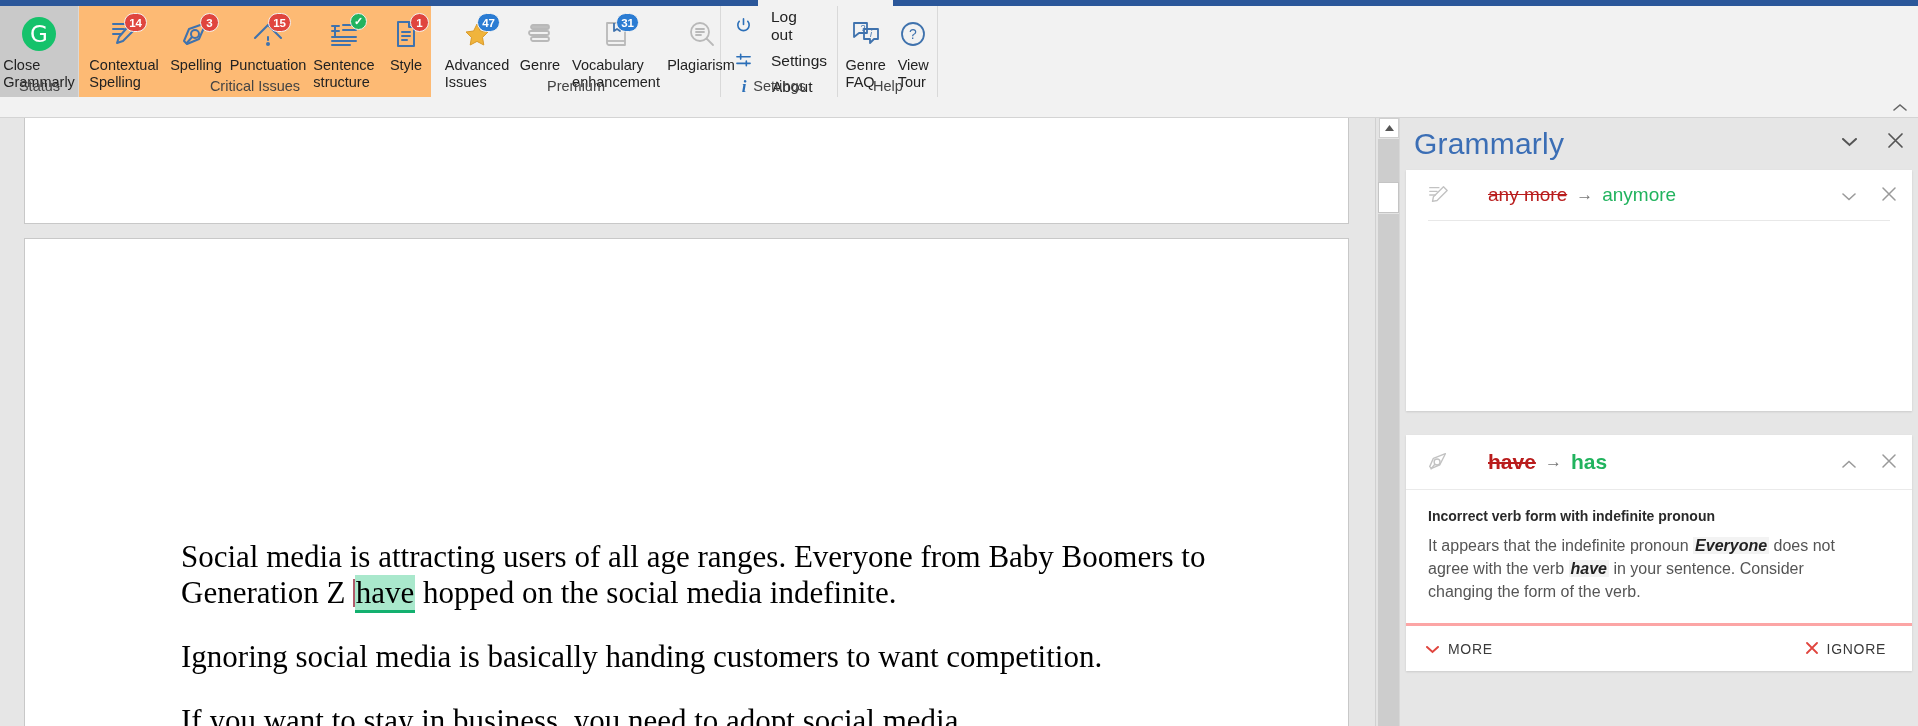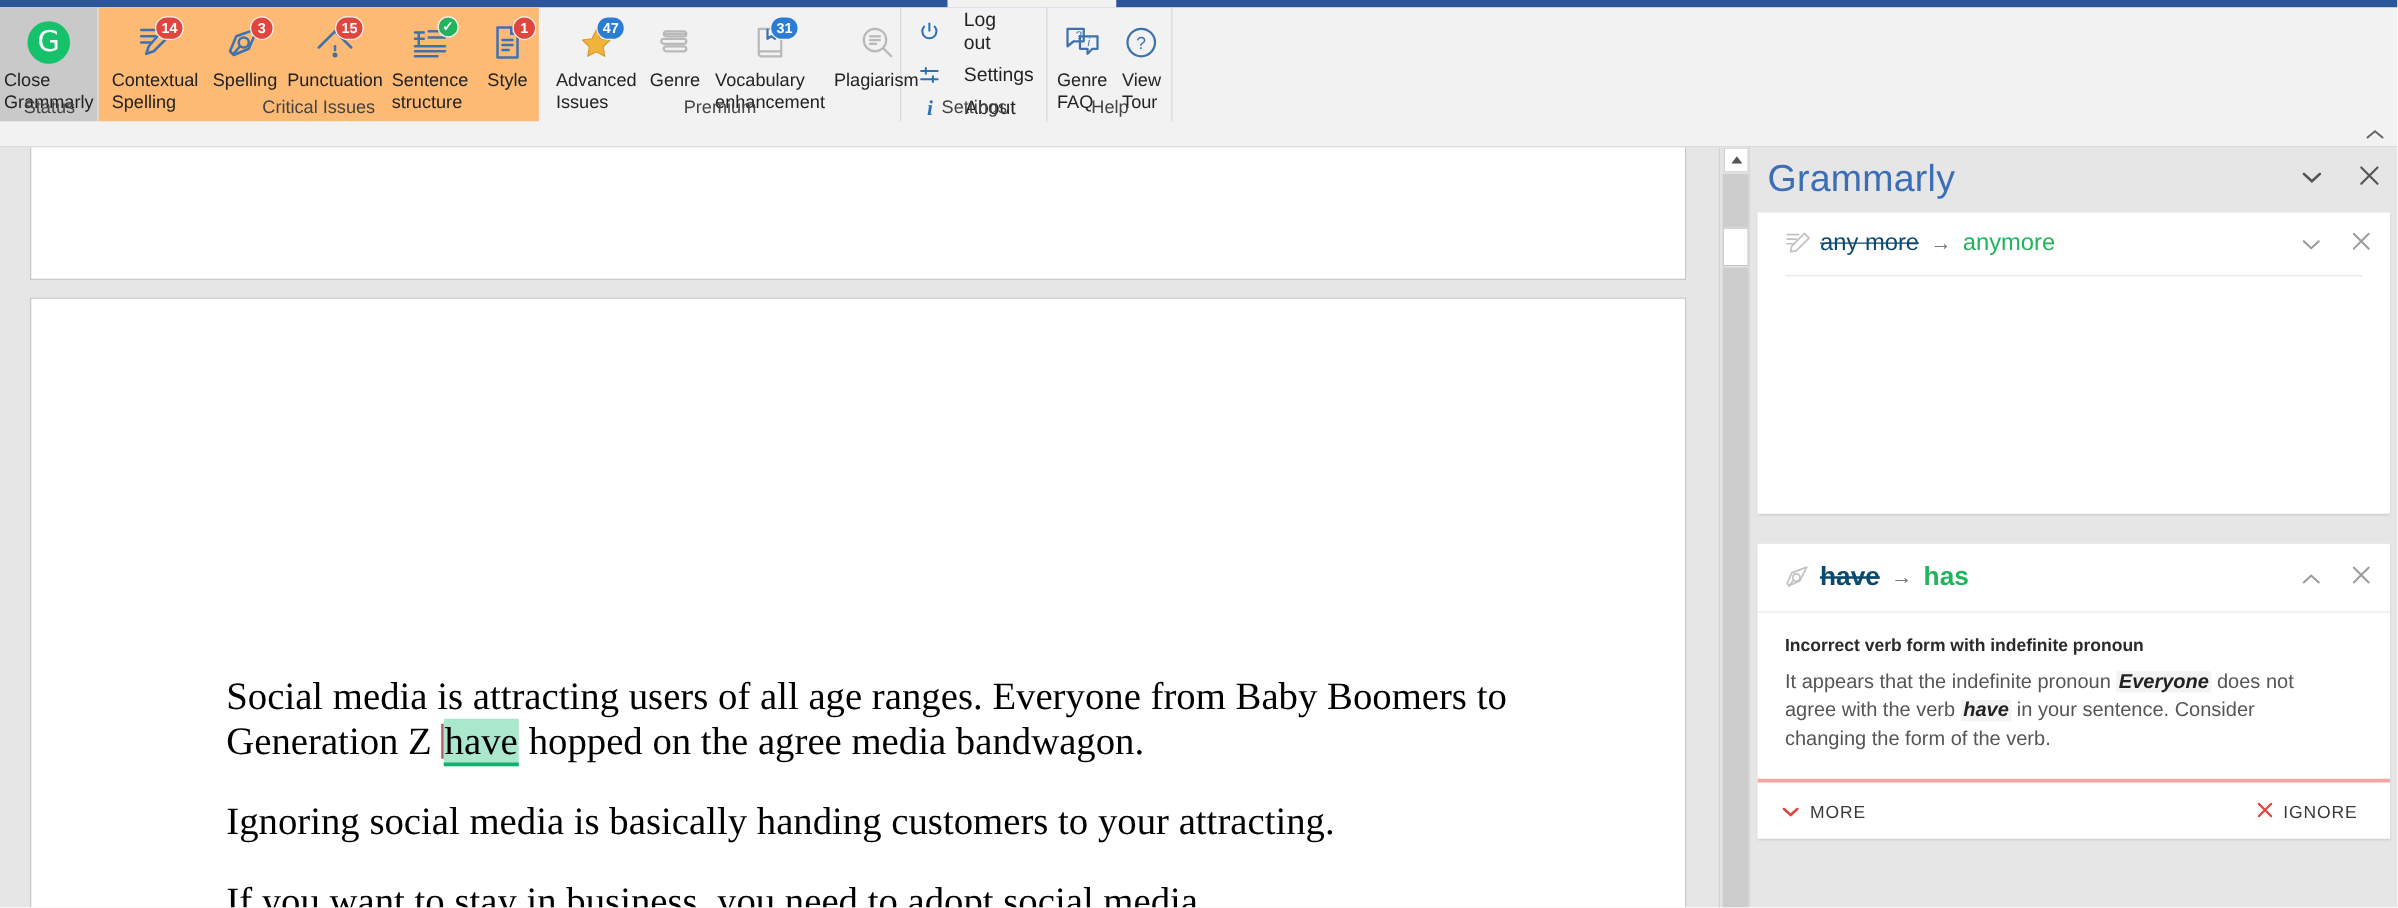--- a/index.html
+++ b/index.html
@@ -117,21 +117,21 @@
   .hicon.close { font-size: 19px; }
 
   .card {
     background: #fff; margin: 0 6px; box-shadow: 0 1px 2px rgba(0,0,0,0.12);
   }
   .card-row {
     display: flex; align-items: center; height: 50px; padding: 0 16px 0 20px; position: relative;
   }
   .card-row .pen { width: 30px; color: #b8b8b8; font-size: 19px; display: flex; align-items: center; }
   .sugg { font-size: 19px; display: flex; align-items: center; gap: 9px; }
-  .sugg .wrong { color: #0c4a6e; text-decoration: line-through; }
+  .sugg .wrong { color: #b91c1c; text-decoration: line-through; margin-left: 32px; }
   .sugg .arrow { color: #777; font-size: 17px; }
   .sugg .right { color: #21b35e; }
   .row-actions { position: absolute; right: 16px; display: flex; gap: 26px; align-items: center; color: #9a9a9a; }
   .row-actions span { font-size: 15px; }
   .card-divider { height: 1px; background: #e8e8e8; margin: 0 22px; }
 
   .card2 { margin-top: 24px; }
   .card2 .card-row { height: 54px; }
   .card2 .sugg { font-size: 21px; font-weight: bold; }
   .card2-sep { height: 1px; background: #eaeaea; }
@@ -380,24 +380,24 @@
         </svg>
     </div>
   </div>
 
   <div class="doc-area">
     <div class="page page1"></div>
     <div class="page page2">
       <div class="doc-body">
 
         <p class="para">
-          <span>Social media is attracting users of all age ranges. Everyone from Baby Boomers to Generation Z </span><span class="caret"></span><span class="hl">have</span><span> hopped on the agree media bandwagon.</span>
+          <span>Social media is attracting users of all age ranges. Everyone from Baby Boomers to Generation Z </span><span class="caret"></span><span class="hl">have</span><span> hopped on the social media indefinite.</span>
         </p>
 
-        <p class="para">Ignoring social media is basically handing customers to your attracting.</p>
+        <p class="para">Ignoring social media is basically handing customers to want competition.</p>
         <p class="para">If you want to stay in business,  you need to adopt social media.</p>
 
       </div>
     </div>
   </div>
 
   <div class="vscroll">
     <div class="arrow-up">
       <svg width="9" height="6" viewBox="0 0 9 6">
           <path d="M4.5 0L9 6H0z" fill="#555"></path>

